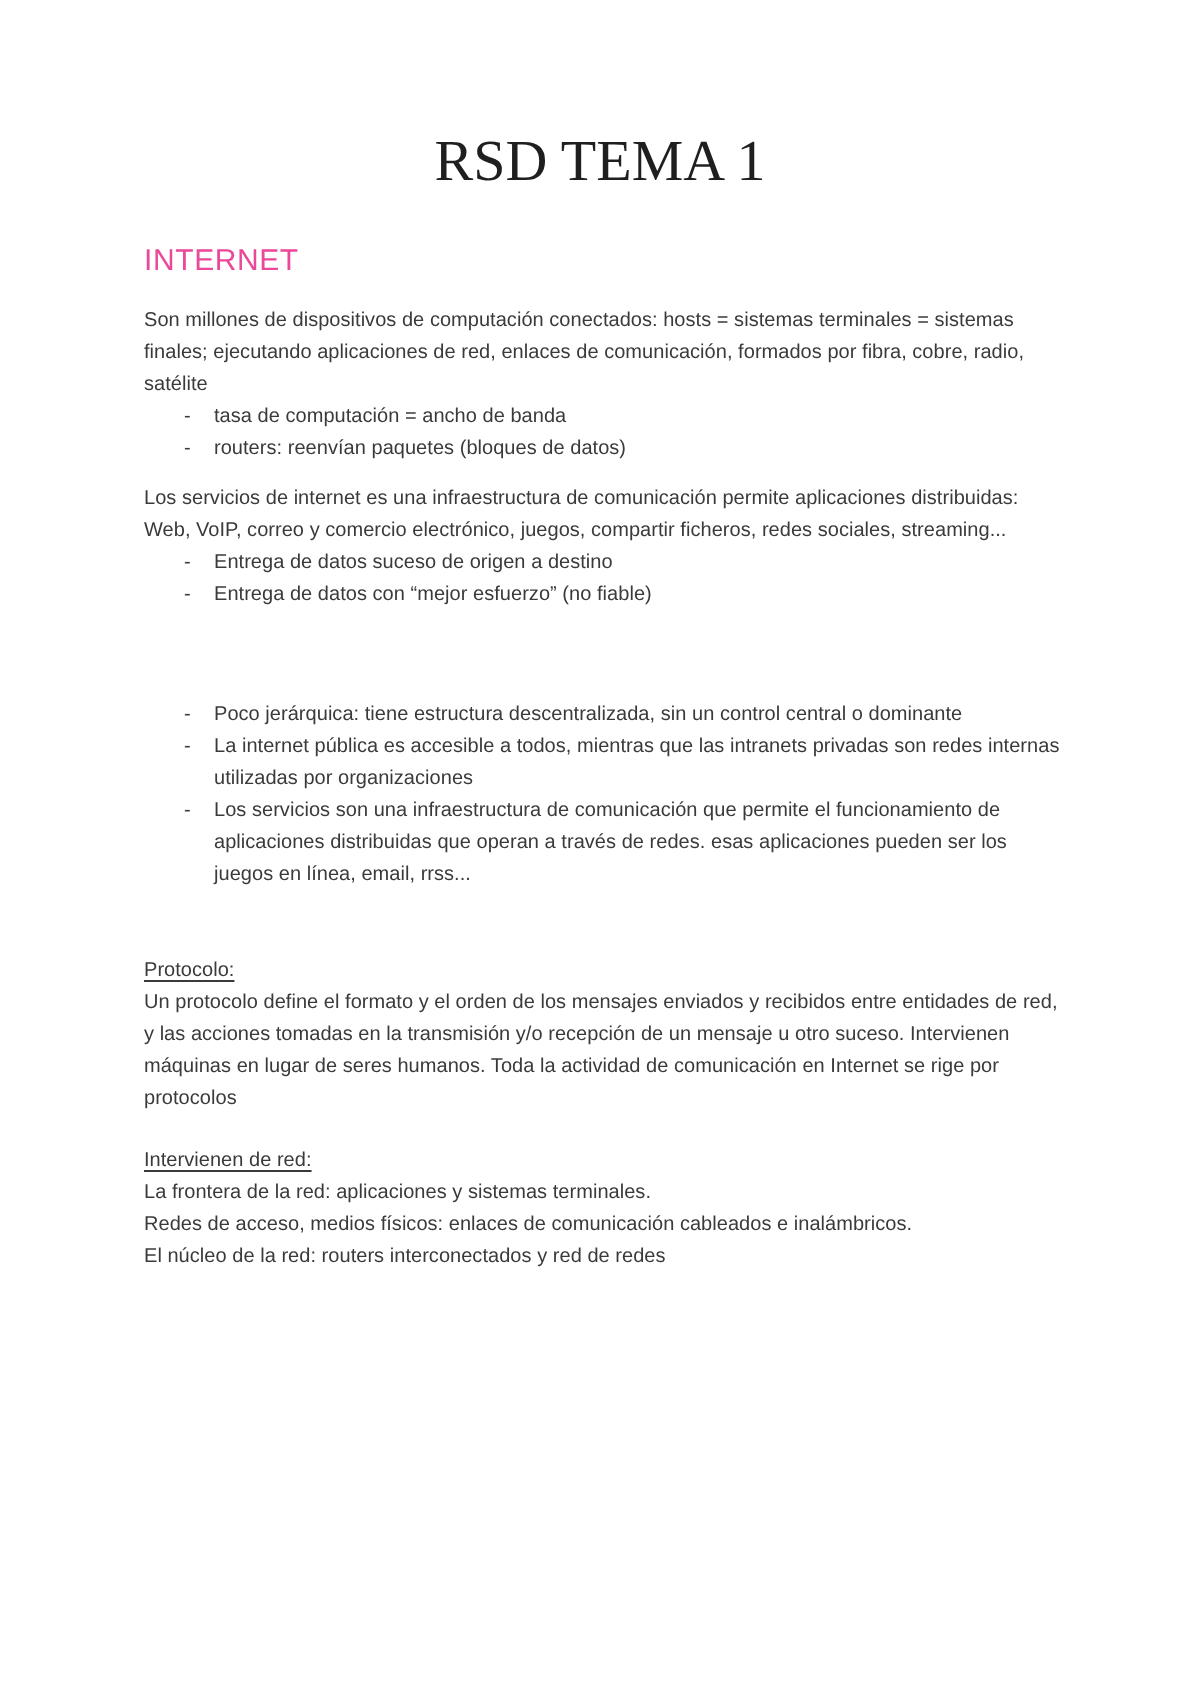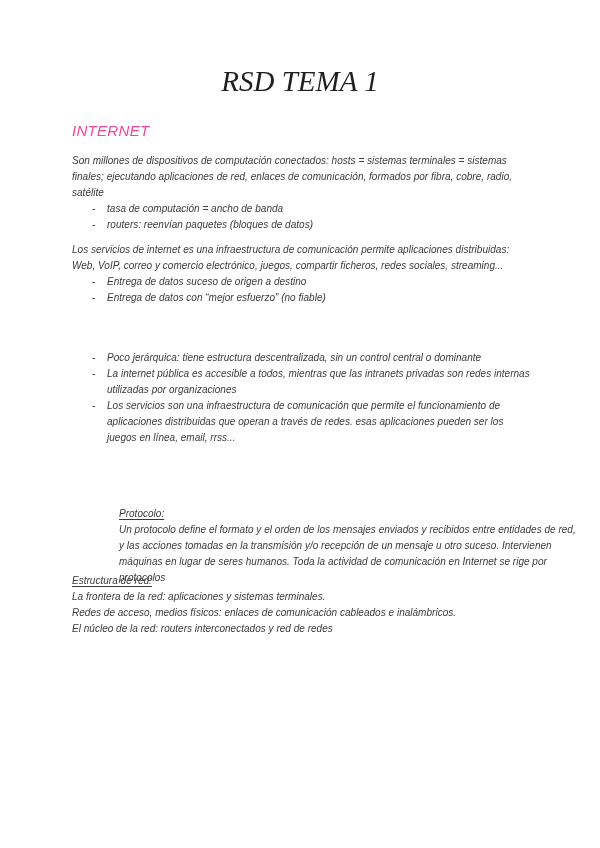--- a/index.html
+++ b/index.html
@@ -8,21 +8,20 @@
     background: #ffffff;
   }
   .page {
     position: relative;
     width: 600px;
     height: 848px;
     background: #ffffff;
     overflow: hidden;
     font-family: "Liberation Sans", sans-serif;
     color: #3a3a3a;
-    font-style: italic;
   }
   .doc-title {
     position: absolute;
     top: 63px;
     left: 0;
     right: 0;
     text-align: center;
     font-family: "Liberation Serif", serif;
     font-weight: 400;
     font-size: 29px;
@@ -71,21 +70,21 @@
   .bullet-marker {
     flex: 0 0 15px;
     margin-left: 20px;
   }
   .bullet-text {
     flex: 1 1 auto;
   }
   .pos-intro      { top: 153px; }
   .pos-services   { top: 242px; }
   .pos-caract     { top: 350px; }
-  .pos-protocolo  { top: 506px; margin-left: 47px; }
+  .pos-protocolo  { top: 478px; }
   .pos-estructura { top: 573px; }
 </style>
 </head>
 <body>
 
 <div class="page">
 
   <h1 class="doc-title">RSD TEMA 1</h1>
 
   <h2 class="main-heading">INTERNET</h2>
@@ -134,19 +133,19 @@
       </li>
     </ul>
   </div>
 
   <div class="block pos-protocolo">
     <h3 class="sec-heading">Protocolo:</h3>
     <p>Un protocolo define el formato y el orden de los mensajes enviados y recibidos entre entidades de red, y las acciones tomadas en la transmisión y/o recepción de un mensaje u otro suceso. Intervienen máquinas en lugar de seres humanos. Toda la actividad de comunicación en Internet se rige por protocolos</p>
   </div>
 
   <div class="block pos-estructura">
-    <h3 class="sec-heading">Estructura de red:</h3>
+    <h3 class="sec-heading">Intervienen de red:</h3>
     <p>La frontera de la red: aplicaciones y sistemas terminales.</p>
     <p>Redes de acceso, medios físicos: enlaces de comunicación cableados e inalámbricos.</p>
     <p>El núcleo de la red: routers interconectados y red de redes</p>
   </div>
 
 </div>
 
 </body></html>

